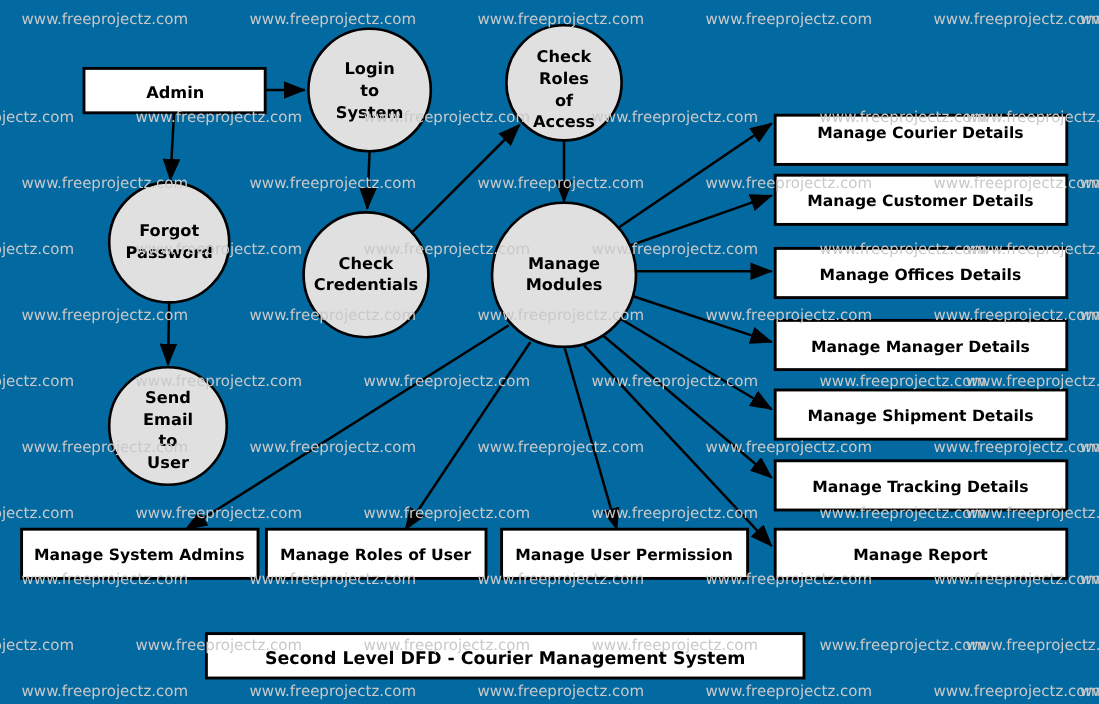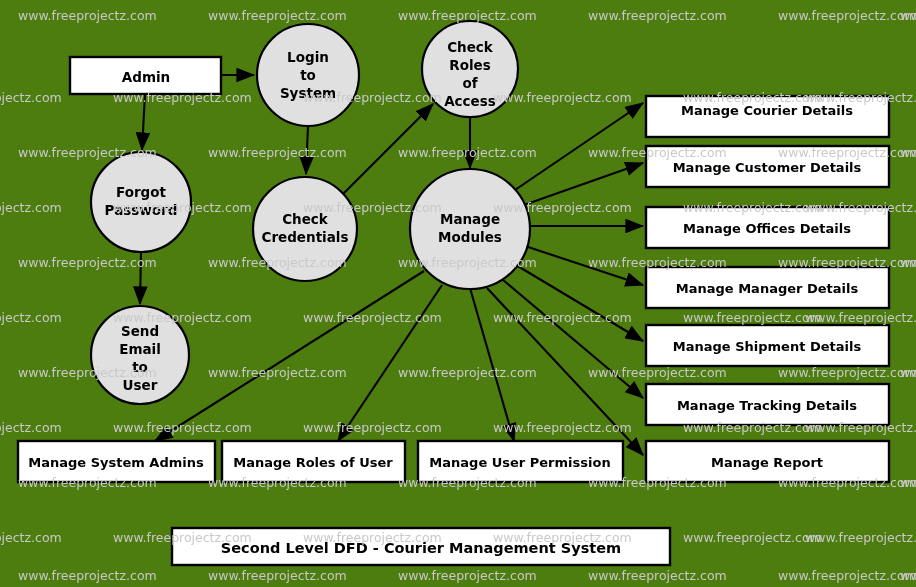--- a/index.html
+++ b/index.html
@@ -4,21 +4,21 @@
 <style>
   html, body {
     margin: 0;
     padding: 0;
     background: #ffffff;
   }
   #canvas {
     position: relative;
     width: 916px;
     height: 587px;
-    background: #4d7c0f;
+    background: #0369a1;
     overflow: hidden;
     font-family: "DejaVu Sans", sans-serif;
   }
   #watermark-layer {
     position: absolute;
     left: 0; top: 0;
     width: 916px; height: 587px;
     pointer-events: none;
     z-index: 5;
   }

